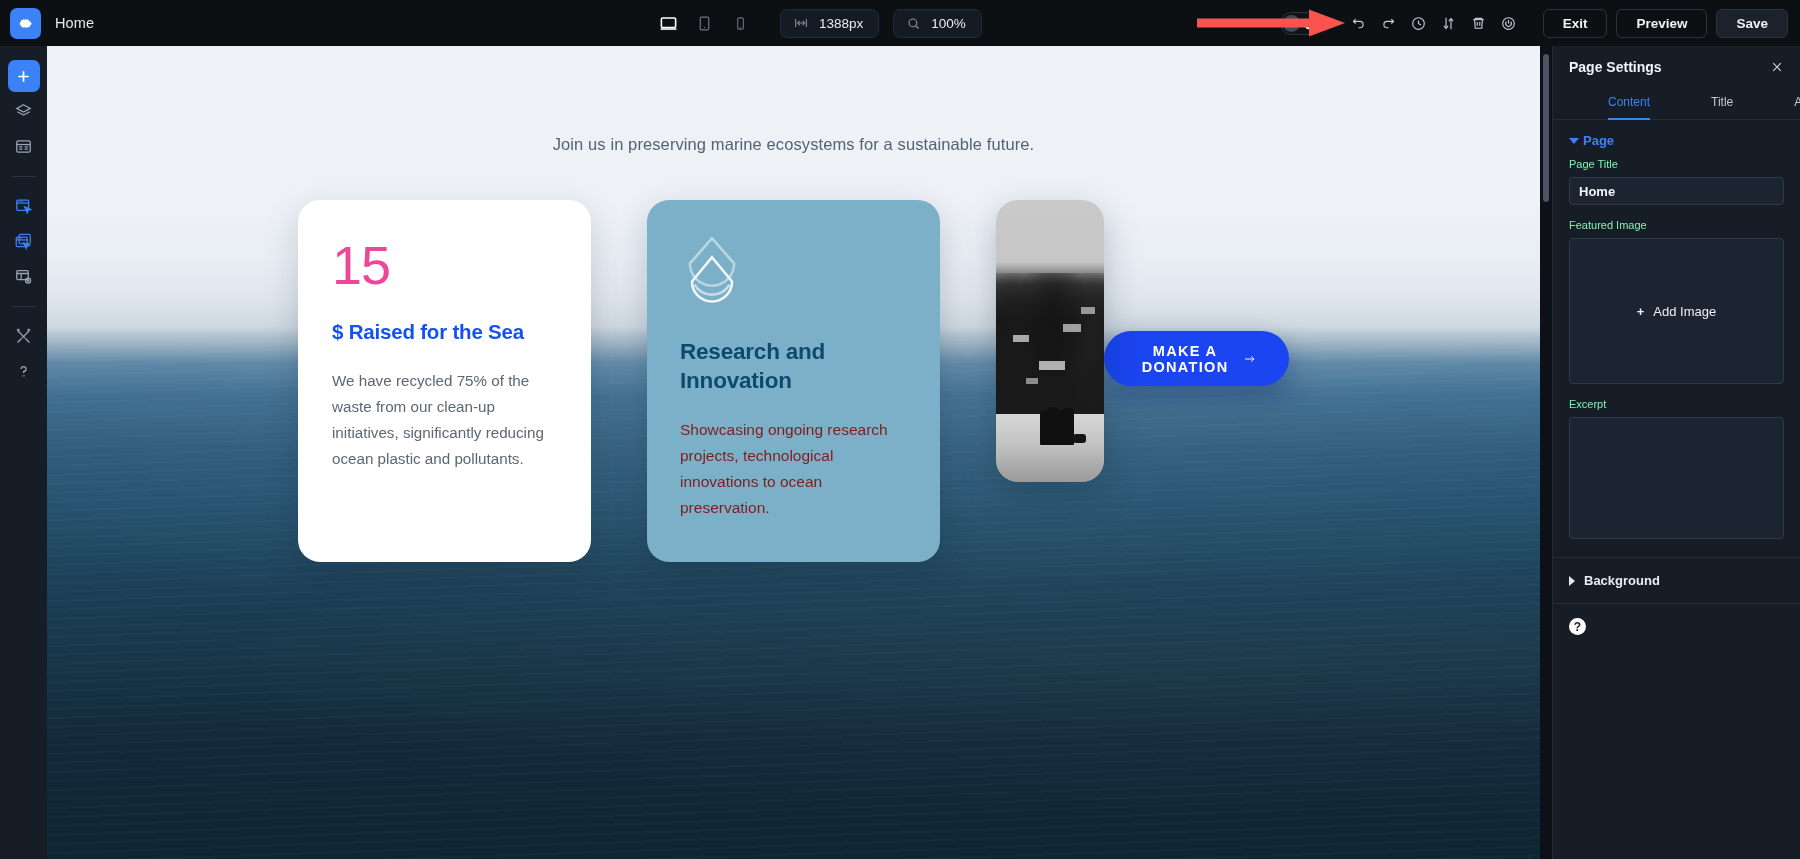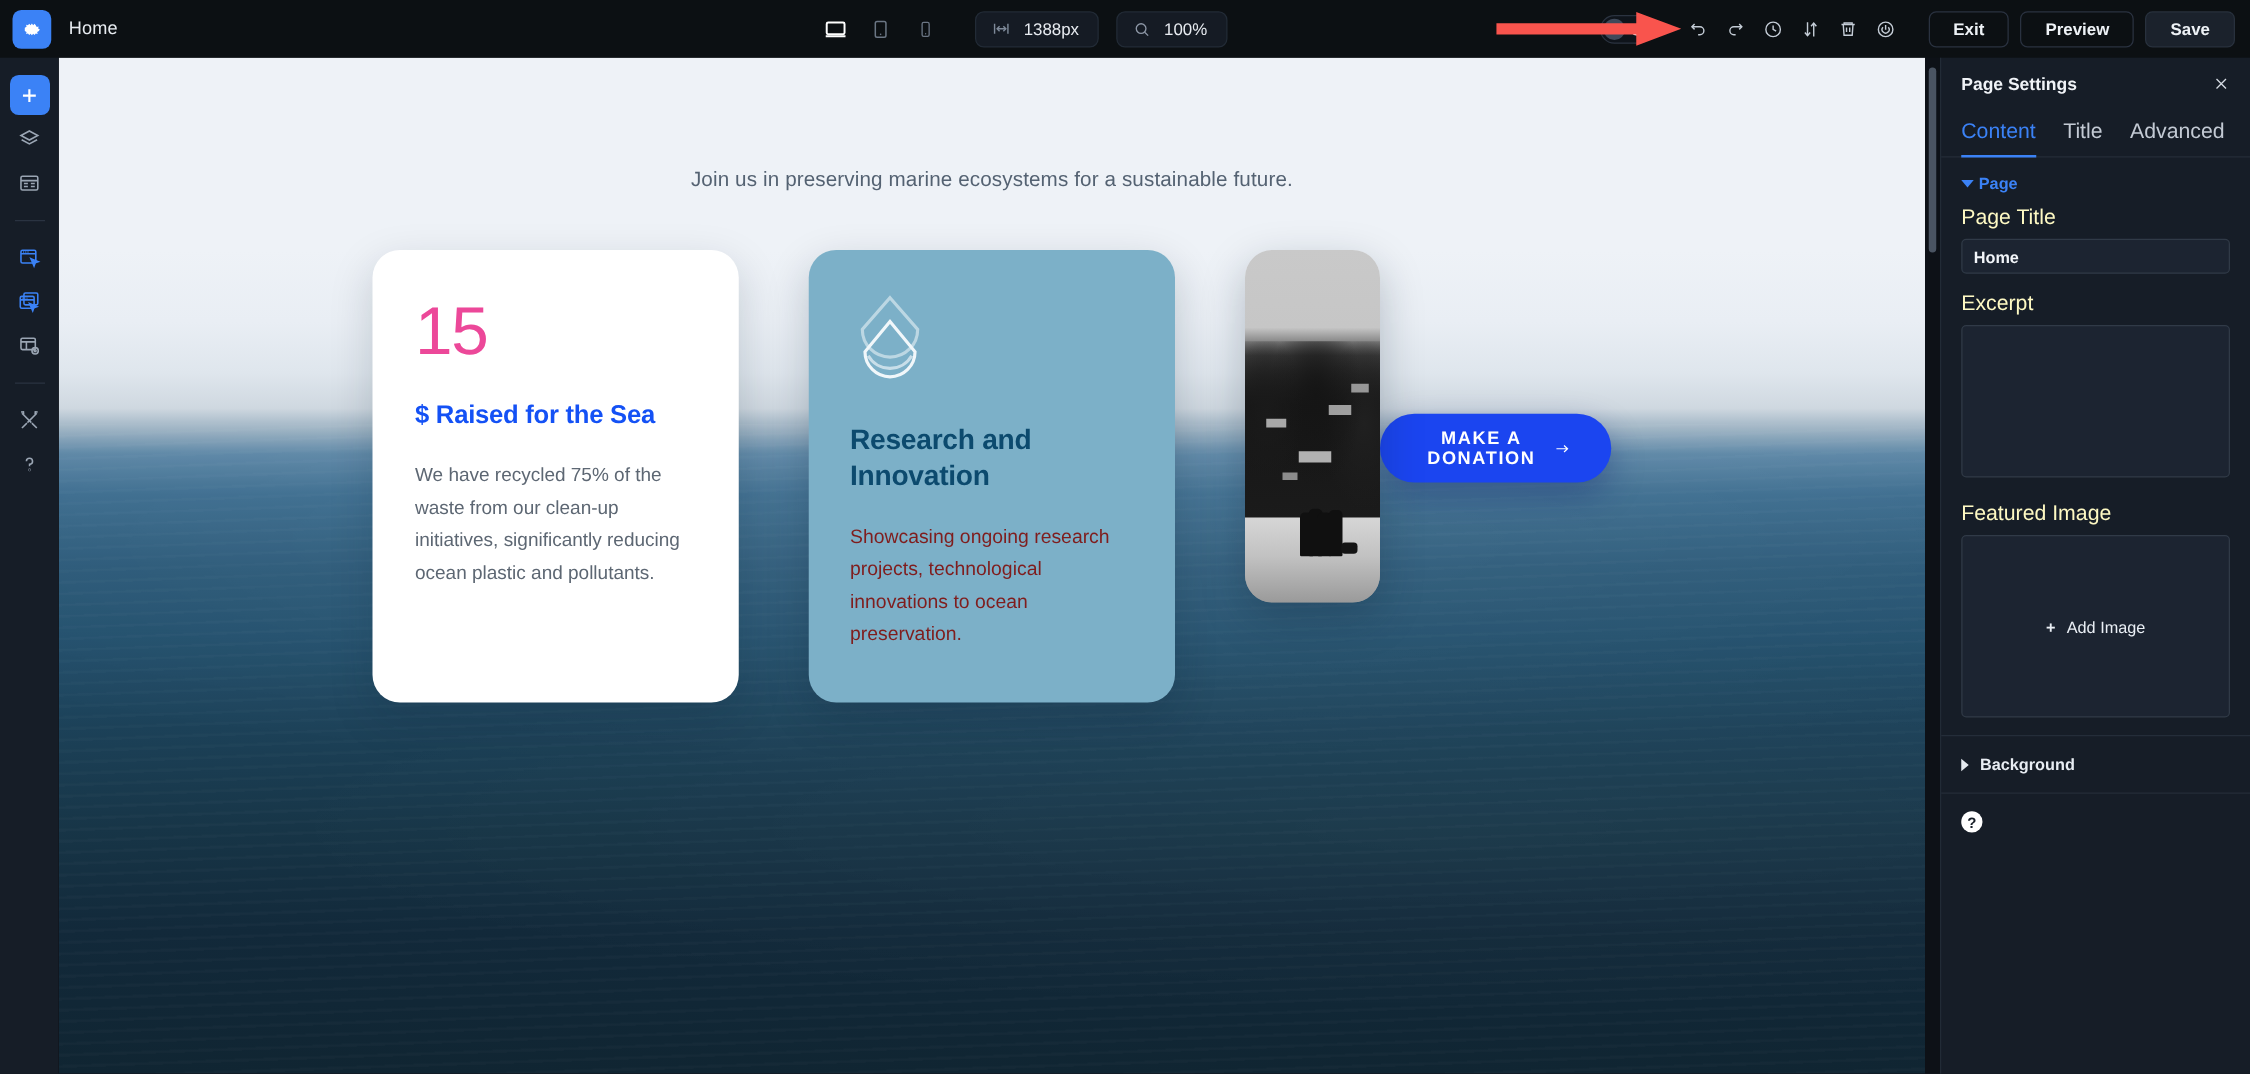--- a/index.html
+++ b/index.html
@@ -198,37 +198,37 @@
   .panel-head {
     height: 42px; display: flex; align-items: center; justify-content: space-between;
     padding: 0 14px 0 16px;
   }
   .panel-title { color: #f0f3f7; font-size: 14px; font-weight: bold; }
   .close-x { cursor: pointer; width: 18px; height: 18px; display:flex; align-items:center; justify-content:center; }
   .close-x svg { stroke: #d6dce4; stroke-width: 1.8; fill: none; }
 
   .tabs { display: flex; gap: 0; padding: 0 16px; border-bottom: 1px solid #242d39; }
   .tab {
-    font-size: 17px; color: #c3cad4; padding: 6px 0 9px; margin-right: 22px;
-    cursor: pointer; border-bottom: 2px solid transparent; position: relative; top: 1px;
+    font-size: 12px; color: #c3cad4; padding: 6px 0 9px; margin-right: 22px;
+    cursor: pointer; border-bottom: 2px solid transparent; position: relative; top: 1px; margin-left: 39px;
   }
   .tab.active { color: #3b82f6; border-bottom-color: #3b82f6; }
 
   .sect-head {
     display: flex; align-items: center; gap: 4px;
     padding: 13px 16px 10px; cursor: pointer;
   }
   .caret { width: 0; height: 0; }
   .caret.open { border-left: 5px solid transparent; border-right: 5px solid transparent; border-top: 6px solid #3b82f6; }
   .caret.closed { border-top: 5px solid transparent; border-bottom: 5px solid transparent; border-left: 6px solid #e4e9ef; }
   .sect-label { font-size: 13px; font-weight: bold; color: #3b82f6; }
   .sect-label.plain { color: #e8edf3; }
 
   .field { padding: 0 16px 14px; }
-  .field-label { font-size: 17px; color: #fef9c3; margin-bottom: 7px; }
+  .field-label { font-size: 11px; color: #86efac; margin-bottom: 7px; }
   .input {
     width: 100%; height: 28px; background: #1c2431; border: 1px solid #303a47;
     border-radius: 4px; color: #f2f5f9; font-size: 13px; padding: 0 9px;
     font-family: "Liberation Sans", sans-serif; font-weight: bold;
   }
   .textarea {
     width: 100%; height: 122px; background: #1c2431; border: 1px solid #303a47;
     border-radius: 4px; resize: none;
   }
   .dropzone {
@@ -515,32 +515,32 @@
         <span class="caret open"></span>
         <span class="sect-label">Page</span>
       </div>
 
       <div class="field">
         <div class="field-label">Page Title</div>
         <input class="input" value="Home" style="">
       </div>
 
       <div class="field">
-        <div class="field-label">Excerpt</div>
-        <textarea class="textarea" style=""></textarea>
-      </div>
-
-      <div class="field">
         <div class="field-label">Featured Image</div>
         <div class="dropzone">
           <span class="dz-plus">+</span>
           <span>Add Image</span>
         </div>
       </div>
 
+      <div class="field">
+        <div class="field-label">Excerpt</div>
+        <textarea class="textarea" style=""></textarea>
+      </div>
+
       <div class="panel-div"></div>
       <div class="collapsed-row">
         <span class="caret closed"></span>
         <span class="sect-label plain">Background</span>
       </div>
       <div class="panel-div"></div>
 
       <div class="help-row">
         <div class="help-badge">?</div>
       </div>

